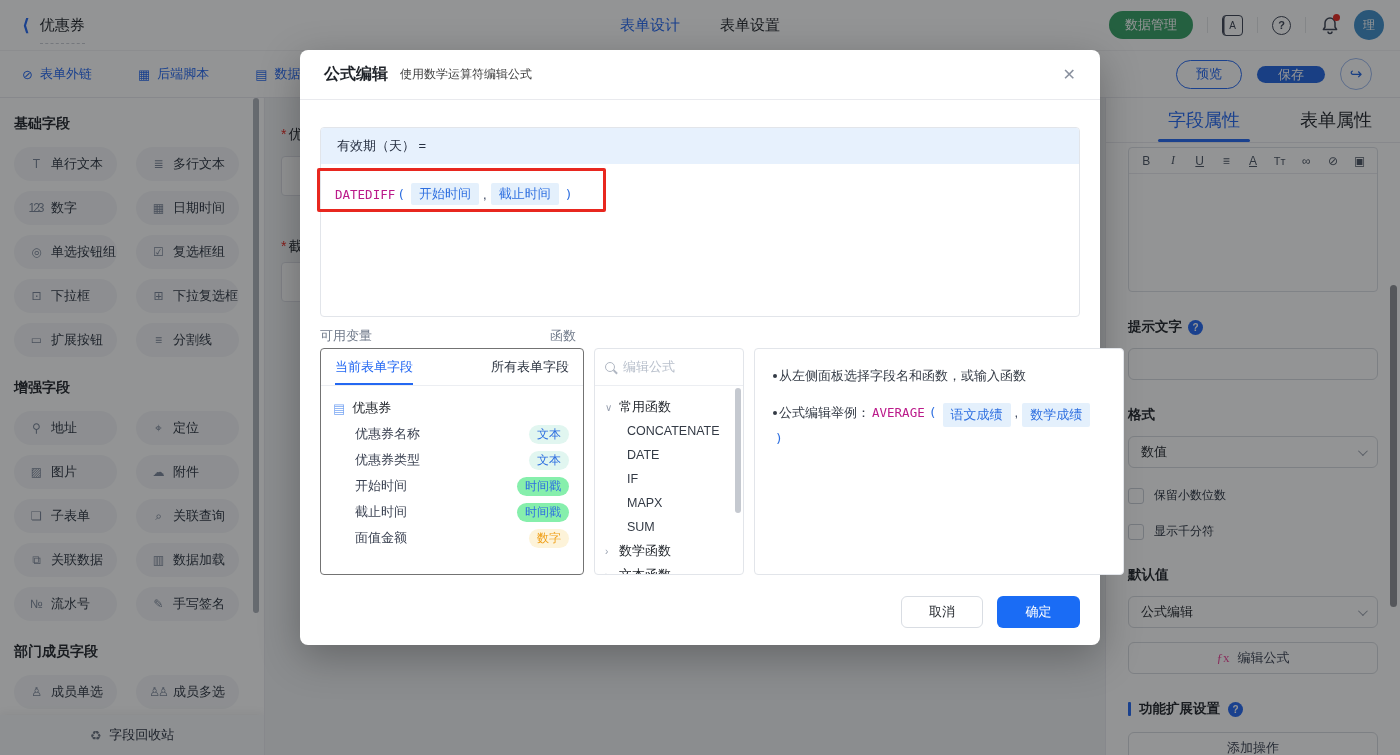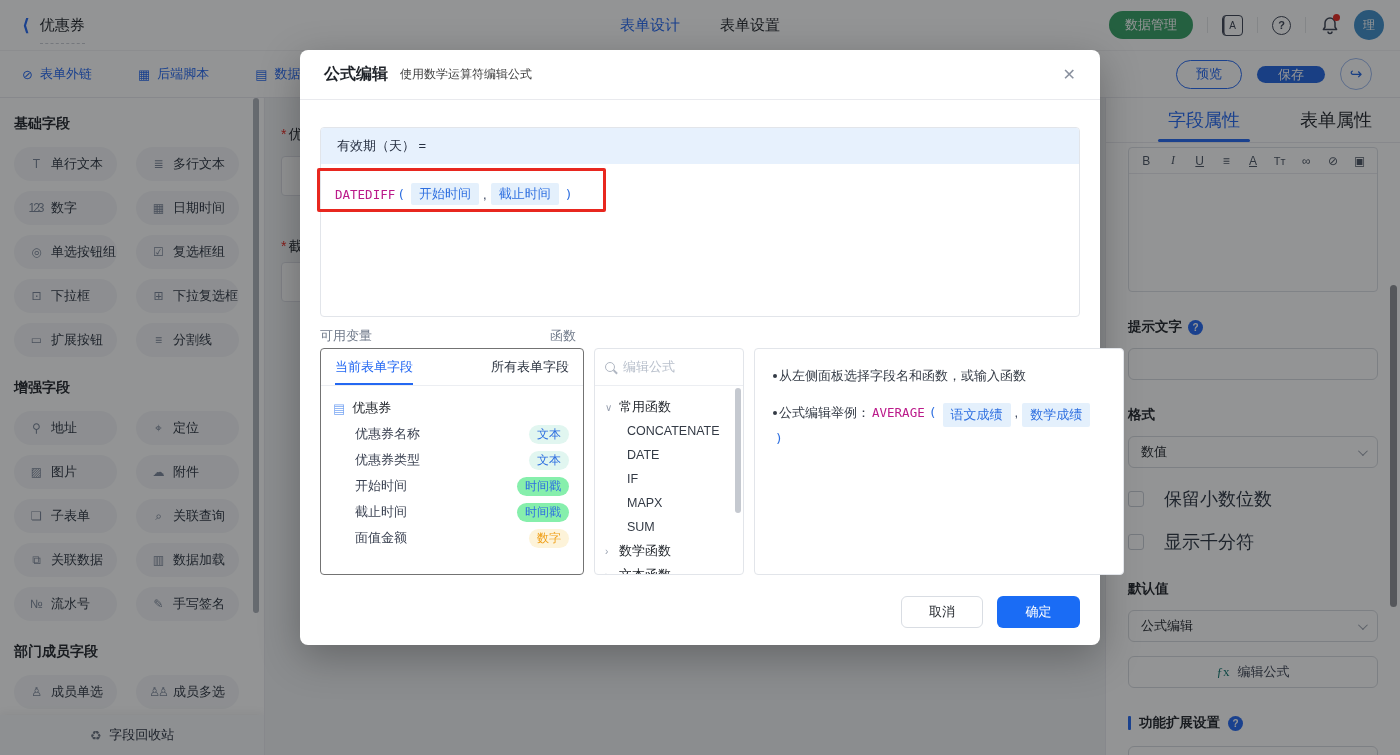--- a/index.html
+++ b/index.html
@@ -60,24 +60,24 @@
   .et { width:27px; text-align:center; color:#4b5563; font-size:12px; cursor:pointer; }
   .et[data-name="italic-icon"] { font-style:italic; font-family:"Liberation Serif",serif; }
   .et[data-name="underline-icon"] { text-decoration:underline; }
   .et[data-name="font-color-icon"] { text-decoration:underline; }
   .et[data-name="font-size-icon"] { font-size:11px; }
   .rp-label { margin-top:26px; font-weight:600; font-size:13.5px; color:#1f2329; display:flex; align-items:center; gap:6px; }
   .q-ic { width:15px; height:15px; border-radius:50%; background:#2468f2; color:#fff; font-size:10px; font-weight:bold; display:inline-flex; align-items:center; justify-content:center; }
   .rp-input { margin-top:12px; height:32px; border:1px solid #d8dbe0; border-radius:6px; background:#fff; }
   .rp-select { margin-top:12px; height:32px; border:1px solid #d8dbe0; border-radius:6px; background:#fff; display:flex; align-items:center; justify-content:space-between; padding:0 12px; font-size:13px; color:#1f2329; cursor:pointer; }
   .chev-down { width:7px; height:7px; border-right:1.6px solid #9aa1ad; border-bottom:1.6px solid #9aa1ad; transform:rotate(45deg) translateY(-2px); }
-  .checkbox-row { margin-top:19px; display:flex; align-items:center; gap:20px; font-size:18px; color:#2b3340; }
+  .checkbox-row { margin-top:19px; display:flex; align-items:center; gap:10px; font-size:12px; color:#2b3340; }
   .cbx { width:16px; height:16px; border:1px solid #c9ced6; border-radius:3px; background:#fff; flex:none; cursor:pointer; }
   .ghost-btn { margin-top:14px; height:32px; width:100%; border:1px solid #d8dbe0; border-radius:6px; background:#fff; display:flex; align-items:center; justify-content:center; gap:8px; font-size:13px; color:#3c4353; }
-  .fx-ic { color:#0f766e; font-family:"Liberation Serif",serif; }
+  .fx-ic { color:#ec4899; font-family:"Liberation Serif",serif; }
   .ext-row { margin-top:26px; display:flex; align-items:center; gap:8px; font-weight:700; font-size:13.5px; color:#1f2329; }
   .ext-bar { width:3px; height:14px; background:#2468f2; border-radius:1px; }
   .page-scrollbar { position:absolute; right:3px; top:285px; width:7px; height:322px; background:#8f9196; border-radius:4px; z-index:5; }
 
   
   .overlay { position:absolute; inset:0; background:rgba(15,17,20,.45); z-index:50; }
   .modal { position:absolute; left:300px; top:50px; width:800px; height:595px; background:#fff; border-radius:8px; box-shadow:0 12px 40px rgba(0,0,0,.28); z-index:100; }
   .m-header { height:50px; display:flex; align-items:center; padding:0 24px; border-bottom:1px solid #e9eaee; }
   .m-title { font-size:16px; font-weight:700; color:#1f2329; }
   .m-sub { font-size:12px; color:#404040; margin-left:12px; }

